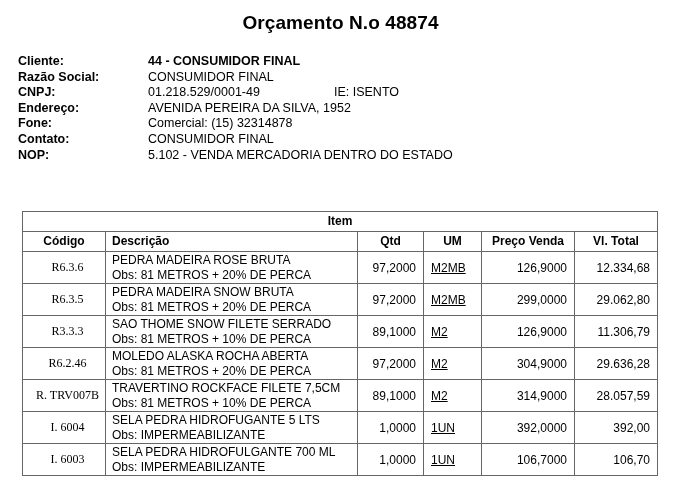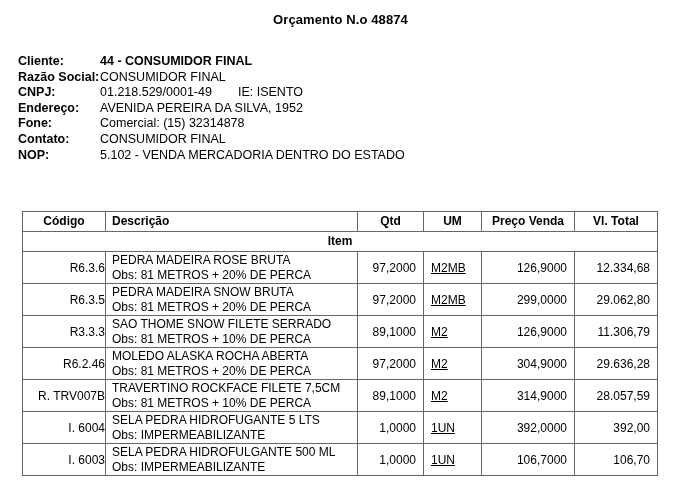--- a/index.html
+++ b/index.html
@@ -16,38 +16,39 @@
     overflow: hidden;
   }
 
   
   .doc-title {
     position: absolute;
     top: 12px;
     left: 0;
     width: 681px;
     text-align: center;
-    font-size: 13px;
+    font-size: 19px;
     font-weight: bold;
     letter-spacing: 0.1px;
   }
 
   
   .info-block {
     position: absolute;
     top: 54px;
     left: 18px;
     width: 620px;
     font-size: 12.5px;
     line-height: 15.6px;
   }
   .info-row {
     display: flex;
     align-items: flex-end;
     white-space: nowrap;
+    gap: 48px;
   }
   .info-label {
     width: 82px;
     flex: 0 0 82px;
     font-weight: bold;
   }
   .info-value {
     flex: 0 1 auto;
   }
   .info-value.bold {
@@ -100,22 +101,23 @@
   .col-desc   { width: 252px; }
   .col-qtd    { width: 66px; }
   .col-um     { width: 58px; }
   .col-preco  { width: 93px; }
   .col-total  { width: 83px; }
 
   .items-table tbody td {
     height: 31px;
   }
   .cell-codigo {
-    text-align: right;
+    text-align: center;
     padding-left: 7px !important;
+    font-family: Liberation Serif, serif;
   }
   .cell-desc {
     text-align: left;
     padding-left: 6px !important;
     line-height: 14.5px;
     margin-top: 36px;
   }
   .desc-name { display: block; }
   .desc-obs  { display: block; }
   .cell-num {
@@ -180,30 +182,30 @@
   <colgroup>
     <col class="col-codigo">
     <col class="col-desc">
     <col class="col-qtd">
     <col class="col-um">
     <col class="col-preco">
     <col class="col-total">
   </colgroup>
   <thead>
     <tr>
+      <th class="th-item" colspan="6">Item</th>
+    </tr>
+    <tr>
       <th class="th-codigo">Código</th>
       <th class="th-desc">Descrição</th>
       <th class="th-qtd">Qtd</th>
       <th class="th-um">UM</th>
       <th class="th-preco">Preço Venda</th>
       <th class="th-total">Vl. Total</th>
     </tr>
-    <tr>
-      <th class="th-item" colspan="6">Item</th>
-    </tr>
   </thead>
   <tbody>
 
     <tr>
       <td class="cell-codigo">R6.3.6</td>
       <td class="cell-desc">
         <span class="desc-name">PEDRA MADEIRA ROSE BRUTA</span>
         <span class="desc-obs">Obs: 81 METROS + 20% DE PERCA</span>
       </td>
       <td class="cell-num">97,2000</td>
@@ -268,21 +270,21 @@
       </td>
       <td class="cell-num">1,0000</td>
       <td class="cell-um">1UN</td>
       <td class="cell-num">392,0000</td>
       <td class="cell-num">392,00</td>
     </tr>
 
     <tr>
       <td class="cell-codigo">I. 6003</td>
       <td class="cell-desc">
-        <span class="desc-name">SELA PEDRA HIDROFULGANTE 500 ML</span>
+        <span class="desc-name">SELA PEDRA HIDROFULGANTE 700 ML</span>
         <span class="desc-obs">Obs: IMPERMEABILIZANTE</span>
       </td>
       <td class="cell-num">1,0000</td>
       <td class="cell-um">1UN</td>
       <td class="cell-num">106,7000</td>
       <td class="cell-num">106,70</td>
     </tr>
   </tbody>
 </table>
 

